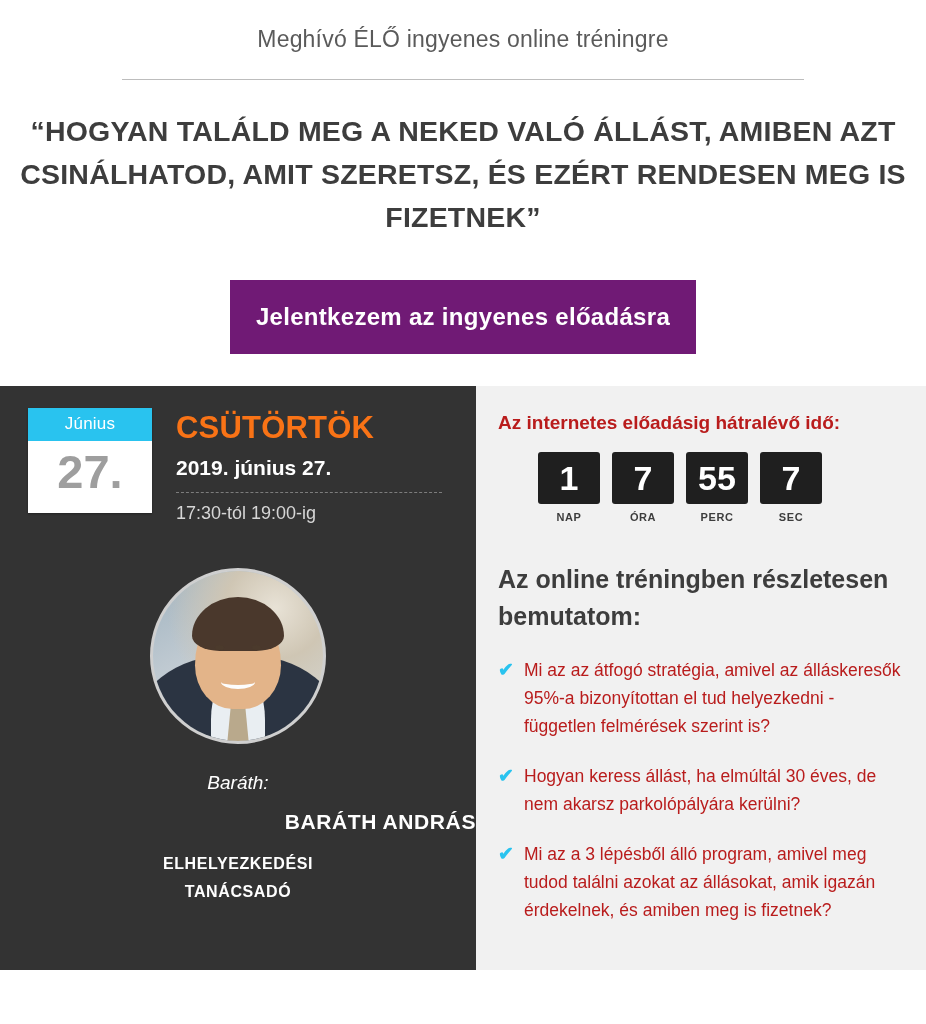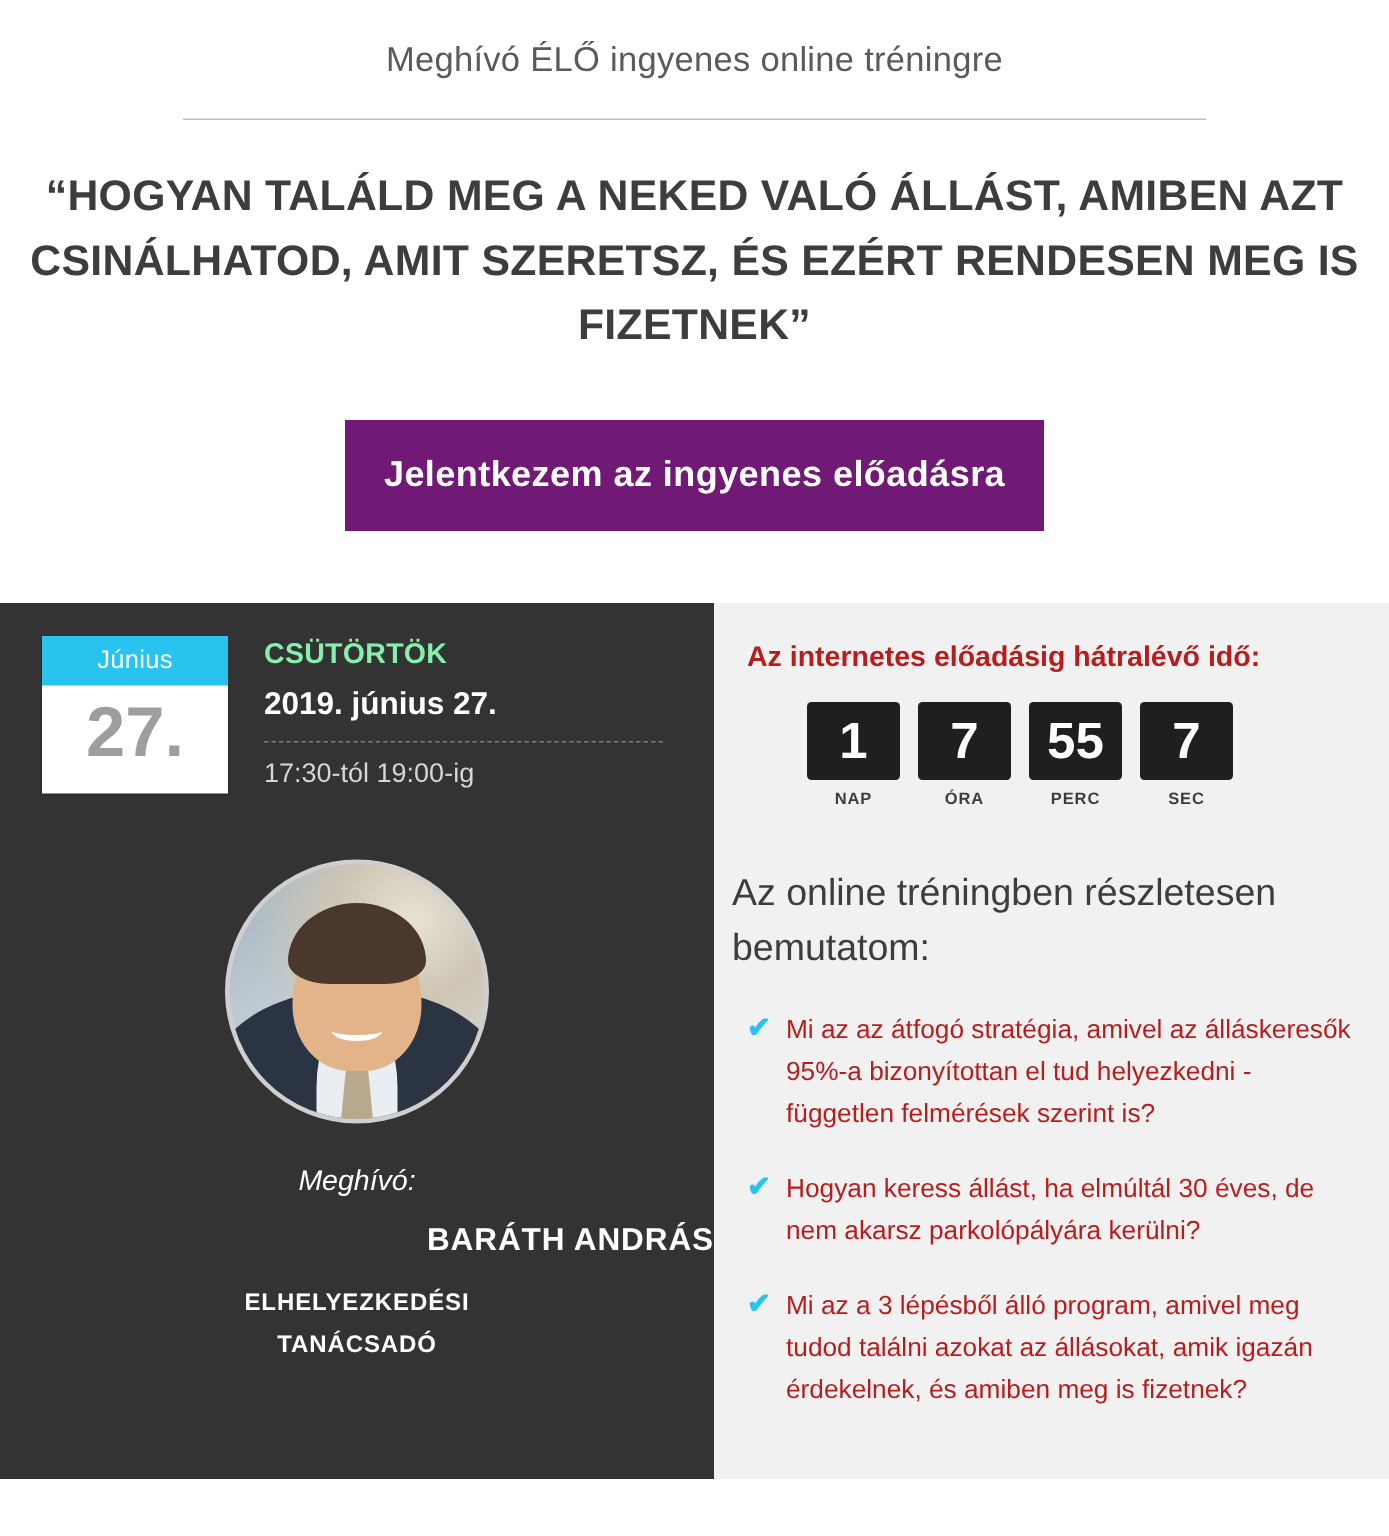--- a/index.html
+++ b/index.html
@@ -60,21 +60,21 @@
     font-size: 24px;
     font-weight: bold;
     letter-spacing: 0.3px;
     cursor: pointer;
     font-family: "Liberation Sans", sans-serif;
   }
 
   
   .body {
     display: flex;
-    margin-top: 48px;
+    margin-top: 32px;
     width: 926px;
   }
   .left {
     width: 476px;
     background: #333333;
     padding: 0 0 24px 0;
     position: relative;
   }
   .right {
     width: 450px;
@@ -108,22 +108,22 @@
     font-weight: bold;
     line-height: 1.15;
     padding: 4px 0 8px 0;
   }
   .date-info {
     padding-left: 24px;
     padding-top: 2px;
     flex: 1;
   }
   .dow {
-    color: #86efac;
-    font-size: 19px;
+    color: #f97316;
+    font-size: 31px;
     font-weight: bold;
     letter-spacing: .2px;
   }
   .fulldate {
     color: #ffffff;
     font-size: 21px;
     font-weight: bold;
     margin-top: 10px;
   }
   .dashed {
@@ -275,24 +275,24 @@
     font-size: 11px;
     font-weight: bold;
     color: #3d3d3d;
     letter-spacing: .6px;
     margin-top: 7px;
   }
 
   
   .sec-title {
     font-size: 25px;
-    font-weight: normal;
+    font-weight: bold;
     color: #3d3d3d;
     line-height: 1.45;
-    padding: 38px 28px 0 12px;
+    padding: 38px 28px 0 22px;
   }
   .bullets { padding: 22px 24px 0 22px; }
   .bullet {
     display: flex;
     align-items: flex-start;
     margin-bottom: 22px;
   }
   .check {
     flex: 0 0 26px;
     color: #29c3ef;
@@ -344,21 +344,21 @@
           <div class="ph-tie"></div>
           <div class="ph-neck"></div>
           <div class="ph-face"></div>
           <div class="ph-hair"></div>
           <div class="ph-eye l"></div>
           <div class="ph-eye r"></div>
           <div class="ph-smile"></div>
         </div>
       </div>
 
-      <div class="speaker-label">Meghívó:</div>
+      <div class="speaker-label">Baráth:</div>
       <div class="speaker-name">Baráth András</div>
       <div class="speaker-role">
         <div>Elhelyezkedési</div>
         <div>Tanácsadó</div>
       </div>
     </div>
 
     <div class="right">
 
       <div class="cd-title">Az internetes előadásig hátralévő idő:</div>

